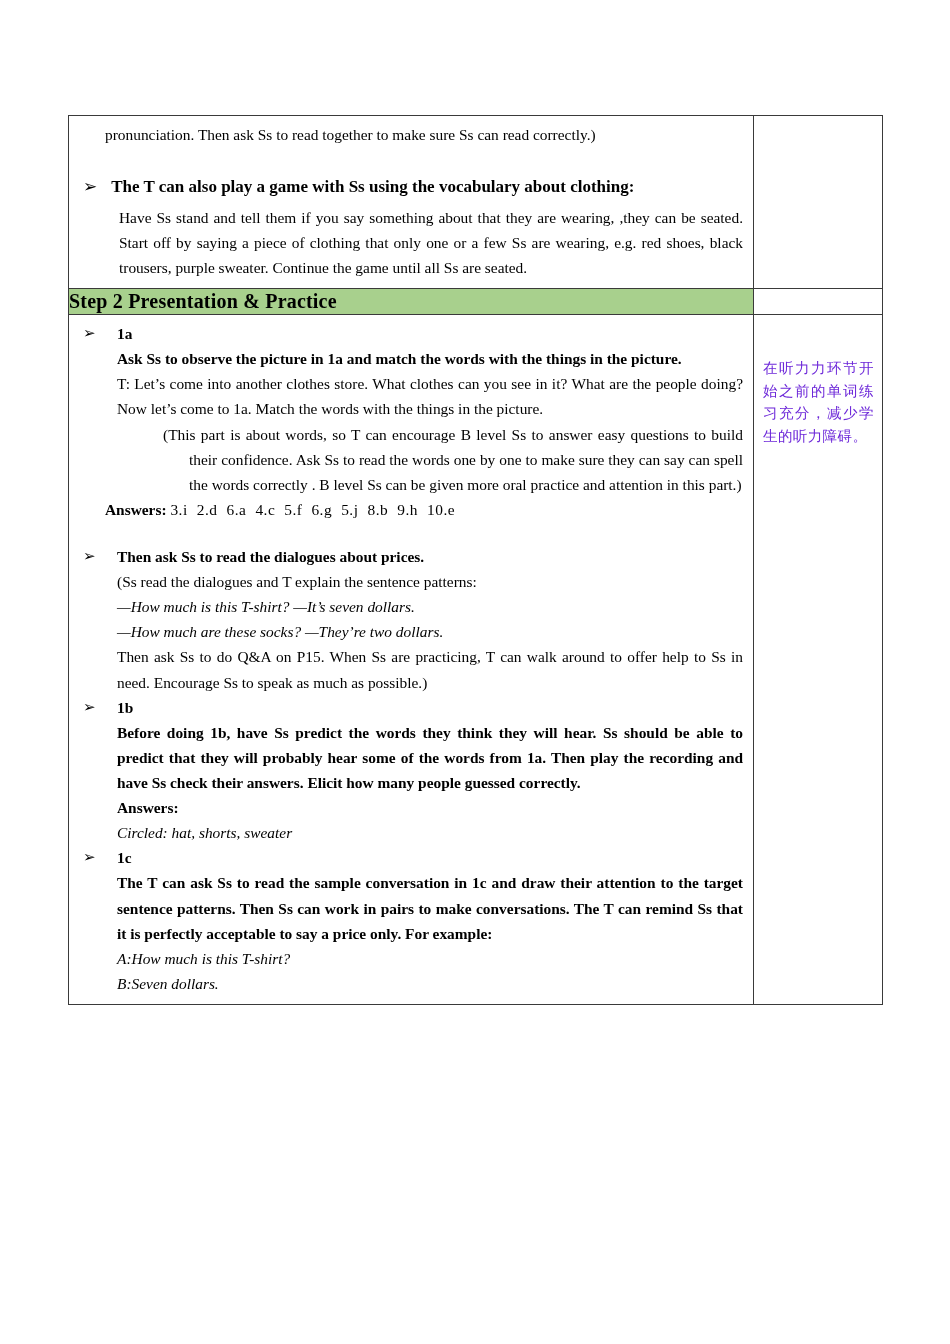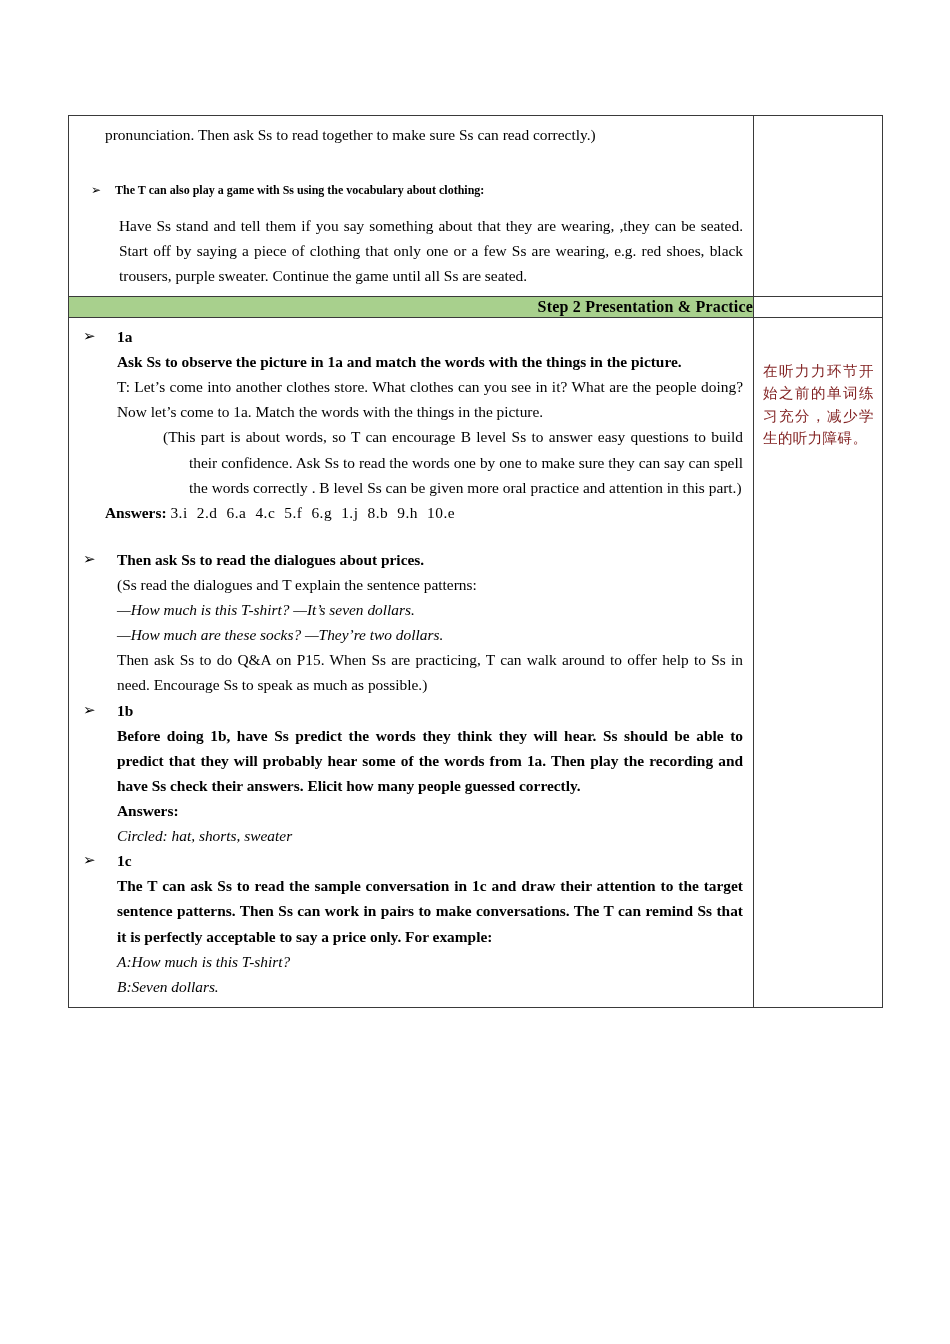--- a/index.html
+++ b/index.html
@@ -73,57 +73,56 @@
     padding-left: 4px;
   }
   .bullet-body {
     flex: 1 1 auto;
     min-width: 0;
   }
   .bullet-body .p { text-align: justify; }
 
   
   .bullet-flow {
-    font-size: 12px;
+    font-size: 17px;
     line-height: 1.63;
     font-weight: bold;
     text-align: justify;
-    margin: 12px;
+    margin: 4px;
   }
   .bullet-flow .glyph {
     font-family: "DejaVu Sans", sans-serif;
     font-weight: bold;
     padding-right: 14px;
   }
 
   
   .step-header-cell {
     background: #a8d08d;
     padding: 3px 0 4px 8px;
   }
   .step-header-text {
-    font-size: 16px;
+    font-size: 20px;
     font-weight: bold;
     line-height: 1.25;
     letter-spacing: 0.2px;
-    text-align: right;
   }
   .note-blank { background: #ffffff; }
 
   
   .note-cell-pad {
     padding: 42px 8px 8px 9px;
   }
   .note-text {
     font-size: 14.5px;
     line-height: 1.55;
     text-align: justify;
     text-align-last: left;
     letter-spacing: 0.4px;
-    color: #7f1d1d;
+    color: #6d28d9;
     font-family: "DejaVu Sans", "Liberation Sans", sans-serif;
   }
 
   
   .answers-line {
     font-size: 15.4px;
     line-height: 1.63;
     margin-left: 26px;
   }
   .answers-label { font-weight: bold; }
@@ -176,21 +175,21 @@
                 <p class="p bold">1a</p>
                 <p class="p bold">Ask Ss to observe the picture in 1a and match the words with the things in the picture.</p>
                 <p class="p">T: Let’s come into another clothes store. What clothes can you see in it?  What are the people doing? Now let’s come to 1a. Match the words with the things in the picture.</p>
                 <p class="p hang2">(This part is about words, so T can encourage B level Ss to answer easy questions to build their confidence. Ask Ss to read  the words one by one to make sure they can say can spell  the words correctly .  B level Ss can  be  given  more  oral  practice  and  attention  in  this  part.)</p>
               </div>
             </div>
 
             <div class="answers-line">
               <span class="answers-label">Answers:</span>
               <span class="answers-items">
-                <span>3.i</span><span>2.d</span><span>6.a</span><span>4.c</span><span>5.f</span><span>6.g</span><span>1.j</span><span>8.b</span><span>9.h</span><span>10.e</span>
+                <span>3.i</span><span>2.d</span><span>6.a</span><span>4.c</span><span>5.f</span><span>6.g</span><span>5.j</span><span>8.b</span><span>9.h</span><span>10.e</span>
               </span>
             </div>
 
             <div class="spacer-md"></div>
 
             <div class="bullet-row">
               <div class="bullet-glyph">➢</div>
               <div class="bullet-body">
                 <p class="p bold">Then  ask Ss to read the dialogues about prices.</p>
                 <p class="p">(Ss read the dialogues and T explain the sentence patterns:</p>

